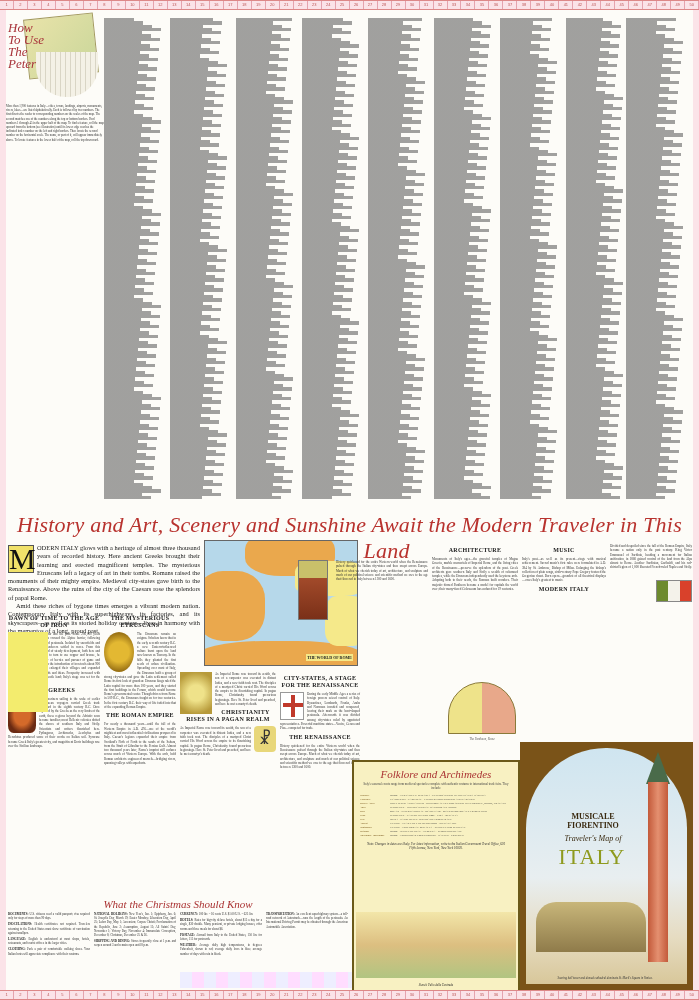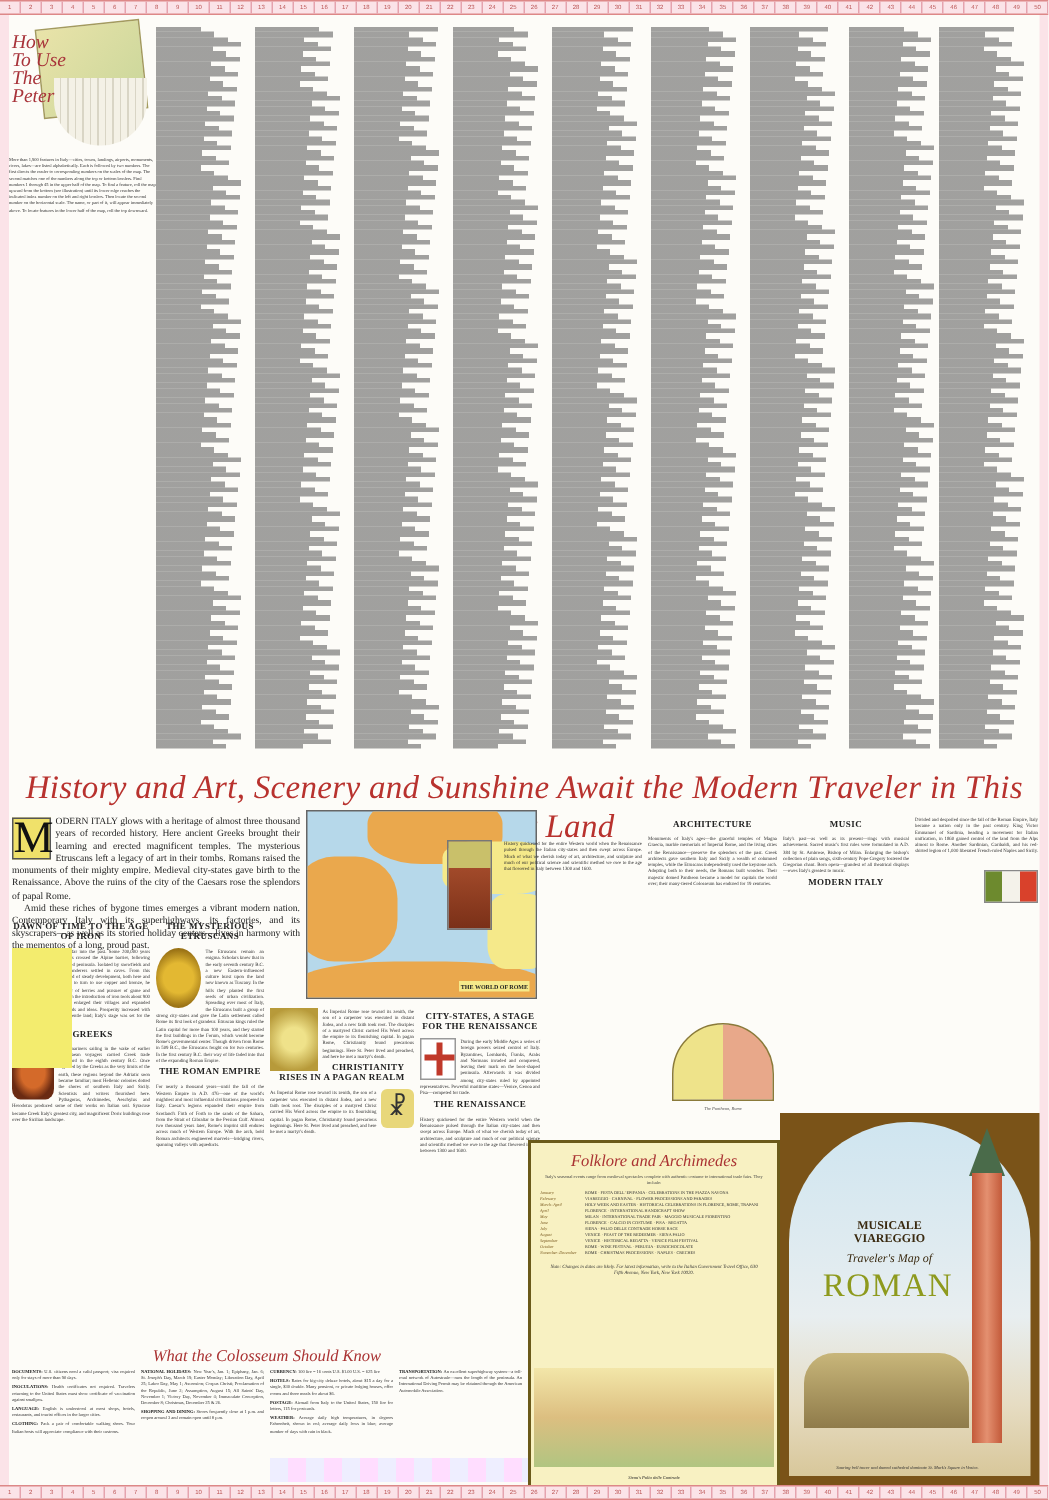--- a/index.html
+++ b/index.html
@@ -1586,28 +1586,28 @@
   <div style="position:absolute;bottom:3px;left:0;right:0;text-align:center;font-size:3px;font-style:italic">Siena's Palio delle Contrade</div>
 </div>
 
 <div class="cover">
   <div class="arch"></div>
   <div class="spire"></div>
   <div class="tower"></div>
   <div class="basil"></div>
   <div class="ng">
       <div>MUSICALE</div>
-      <div>VIAREGGIO</div>
+      <div>FIORENTINO</div>
     </div>
   <div class="tm">Traveler's Map of</div>
-  <div class="it">ROMAN</div>
+  <div class="it">ITALY</div>
   <div class="cc">Soaring bell tower and domed cathedral dominate St. Mark's Square in Venice.</div>
 </div>
 
-<div class="know">What the Colosseum Should Know</div>
+<div class="know">What the Christmas Should Know</div>
 <div class="kcol" style="left:8px;width:82px" id="k1">
     <p style="margin-bottom: 2px;"><b>DOCUMENTS: </b><span>U.S. citizens need a valid passport; visa required only for stays of more than 90 days.</span></p>
     <p style="margin-bottom: 2px;"><b>INOCULATIONS: </b><span>Health certificates not required. Travelers returning to the United States must show certificate of vaccination against smallpox.</span></p>
     <p style="margin-bottom: 2px;"><b>LANGUAGE: </b><span>English is understood at most shops, hotels, restaurants, and tourist offices in the larger cities.</span></p>
     <p style="margin-bottom: 2px;"><b>CLOTHING: </b><span>Pack a pair of comfortable walking shoes. Your Italian hosts will appreciate compliance with their customs.</span></p>
   </div>
 <div class="kcol" style="left:94px;width:82px" id="k2">
     <p style="margin-bottom: 2px;"><b>NATIONAL HOLIDAYS: </b><span>New Year's, Jan. 1; Epiphany, Jan. 6; St. Joseph's Day, March 19; Easter Monday; Liberation Day, April 25; Labor Day, May 1; Ascension; Corpus Christi; Proclamation of the Republic, June 2; Assumption, August 15; All Saints' Day, November 1; Victory Day, November 4; Immaculate Conception, December 8; Christmas, December 25 &amp; 26.</span></p>
     <p style="margin-bottom: 2px;"><b>SHOPPING AND DINING: </b><span>Stores frequently close at 1 p.m. and reopen around 3 and remain open until 8 p.m.</span></p>
   </div>

